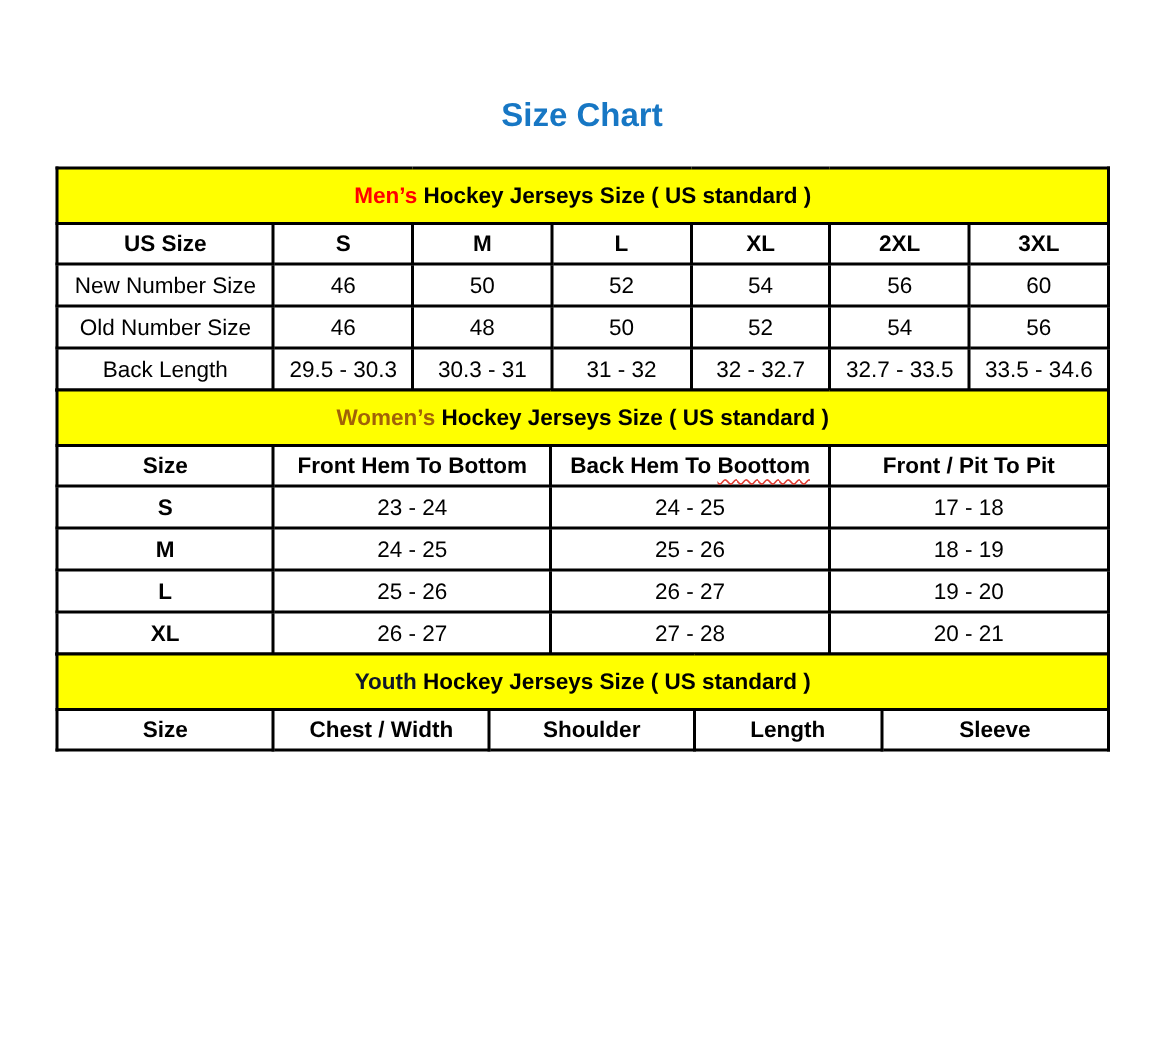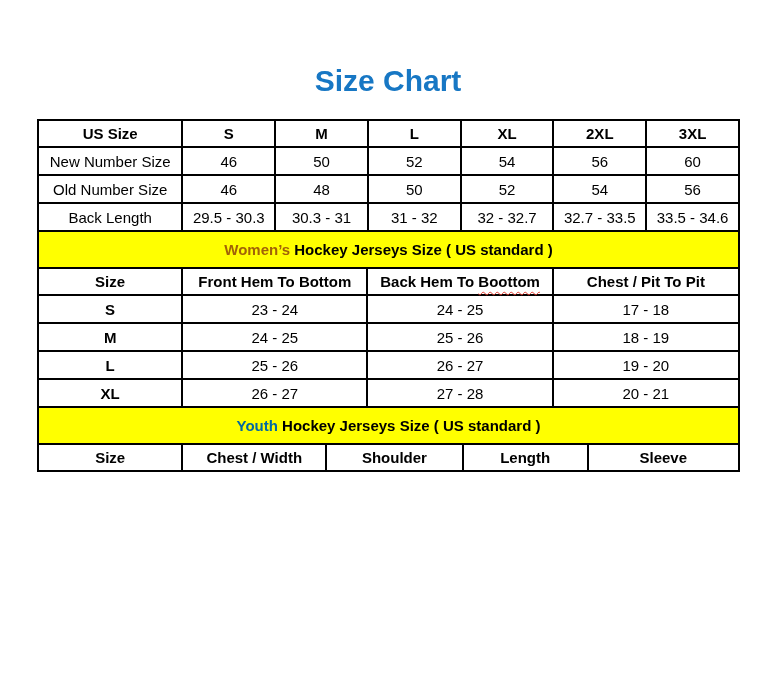--- a/index.html
+++ b/index.html
@@ -14,21 +14,21 @@
   .page {
     width: 776px;
     height: 692px;
     overflow: hidden;
   }
   .page-title {
     margin: 0;
     padding-top: 64px;
     padding-bottom: 21px;
     text-align: center;
-    font-size: 30px;
+    font-size: 22px;
     font-weight: 700;
     color: #1777c4;
     letter-spacing: 0px;
   }
   .tables-wrap {
     width: 703px;
     margin-left: 37px;
   }
   table.section-table {
     width: 100%;
@@ -92,20 +92,23 @@
           <col>
           <col>
           <col>
           <col>
           <col>
           <col>
           <col>
         </colgroup>
         <tbody>
           <tr>
+            <td class="band" colspan="7"><span class="accent" style="color: rgb(255, 0, 0);">Men’s</span><span> Hockey Jerseys Size ( US standard )</span></td>
+          </tr>
+          <tr>
             <th>US Size</th>
             <th>S</th>
             <th>M</th>
             <th>L</th>
             <th>XL</th>
             <th>2XL</th>
             <th>3XL</th>
           </tr>
           <tr>
             <td class="rowlabel">New Number Size</td>
@@ -144,21 +147,21 @@
           <col>
         </colgroup>
         <tbody>
           <tr>
             <td class="band" colspan="4"><span class="accent" style="color: #a16207;">Women’s</span><span> Hockey Jerseys Size ( US standard )</span></td>
           </tr>
           <tr>
             <th>Size</th>
             <th>Front Hem To Bottom</th>
             <th>Back Hem To <span class="wavy">Boottom</span></th>
-            <th>Chest / Pit To Pit</th>
+            <th>Front / Pit To Pit</th>
           </tr>
           <tr>
             <td class="rowlabel bold">S</td>
             <td class="value-cell">23 - 24</td>
             <td class="value-cell">24 - 25</td>
             <td class="value-cell">17 - 18</td>
           </tr>
           <tr>
             <td class="rowlabel bold">M</td>
             <td class="value-cell">24 - 25</td>
@@ -182,21 +185,21 @@
       <table class="section-table t-youth">
         <colgroup>
           <col>
           <col>
           <col>
           <col>
           <col>
         </colgroup>
         <tbody>
           <tr>
-            <td class="band" colspan="5"><span class="accent" style="color: #0369a1;">Youth</span><span> Hockey Jerseys Size ( US standard )</span></td>
+            <td class="band" colspan="5"><span class="accent" style="color: #0f172a;">Youth</span><span> Hockey Jerseys Size ( US standard )</span></td>
           </tr>
           <tr>
             <th>Size</th>
             <th>Chest / Width</th>
             <th>Shoulder</th>
             <th>Length</th>
             <th>Sleeve</th>
           </tr>
         </tbody>
       </table>

